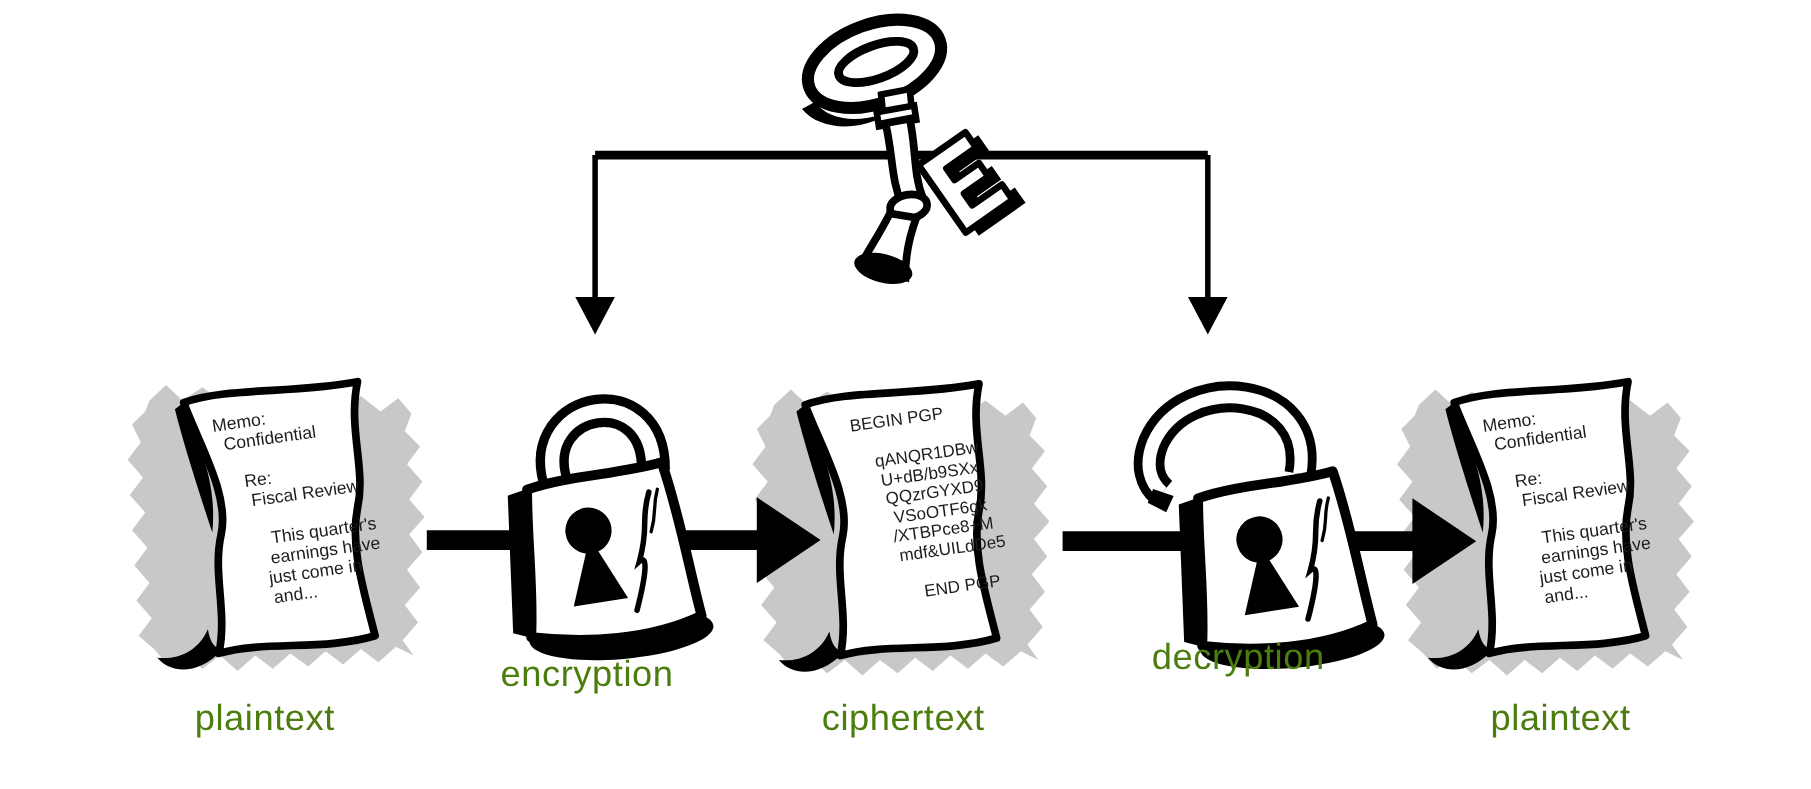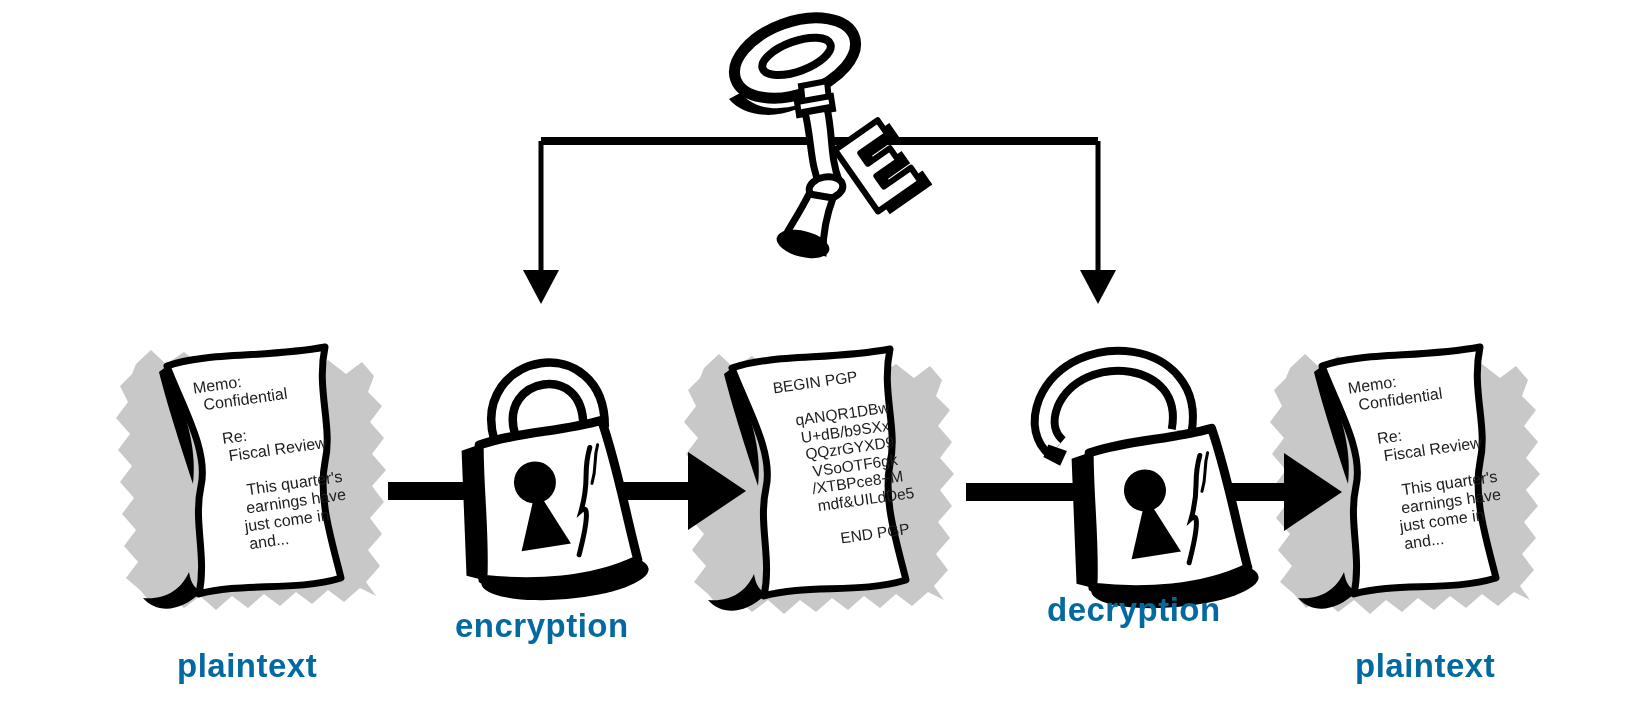--- a/index.html
+++ b/index.html
@@ -9,22 +9,22 @@
   }
   .art { position:absolute; left:0; top:0; }
   .doc-text {
     position:absolute; transform:rotate(-8deg); transform-origin:top left;
     color:#1c1c1c; font-size:16px; line-height:18px; white-space:nowrap;
   }
   .doc-text.cipher { font-size:15.5px; line-height:17.5px; }
   .doc-text .dl { height:18px; }
   .doc-text.cipher .dl { height:17.5px; }
   .label {
-    position:absolute; color:#0369a1; font-weight:bold; font-size:33px;
-    letter-spacing:0.5px; white-space:nowrap;margin-top:13px;
+    position:absolute; color:#4d7c0f; font-weight:normal; font-size:33px;
+    letter-spacing:0.5px; white-space:nowrap;
   }
 </style>
 </head>
 <body>
 
 <div class="stage">
 
   <svg class="art" width="1646" height="717" viewBox="0 0 1646 717">
     <defs>
 
@@ -149,16 +149,17 @@
     <div class="dl" style="margin-left:42px">Fiscal Review</div>
     <div class="dl" style="margin-left:0"></div>
     <div class="dl" style="margin-left:55px">This quarter's</div>
     <div class="dl" style="margin-left:52px">earnings have</div>
     <div class="dl" style="margin-left:48px">just come in</div>
     <div class="dl" style="margin-left:50px">and...</div>
   </div>
 
   <div class="label" style="left:177px; top:634px;">plaintext</div>
   <div class="label" style="left:455px; top:594px;">encryption</div>
+  <div class="label" style="left:747px; top:634px;">ciphertext</div>
   <div class="label" style="left:1047px; top:578px;">decryption</div>
   <div class="label" style="left:1355px; top:634px;">plaintext</div>
 
 </div>
 
 </body></html>

